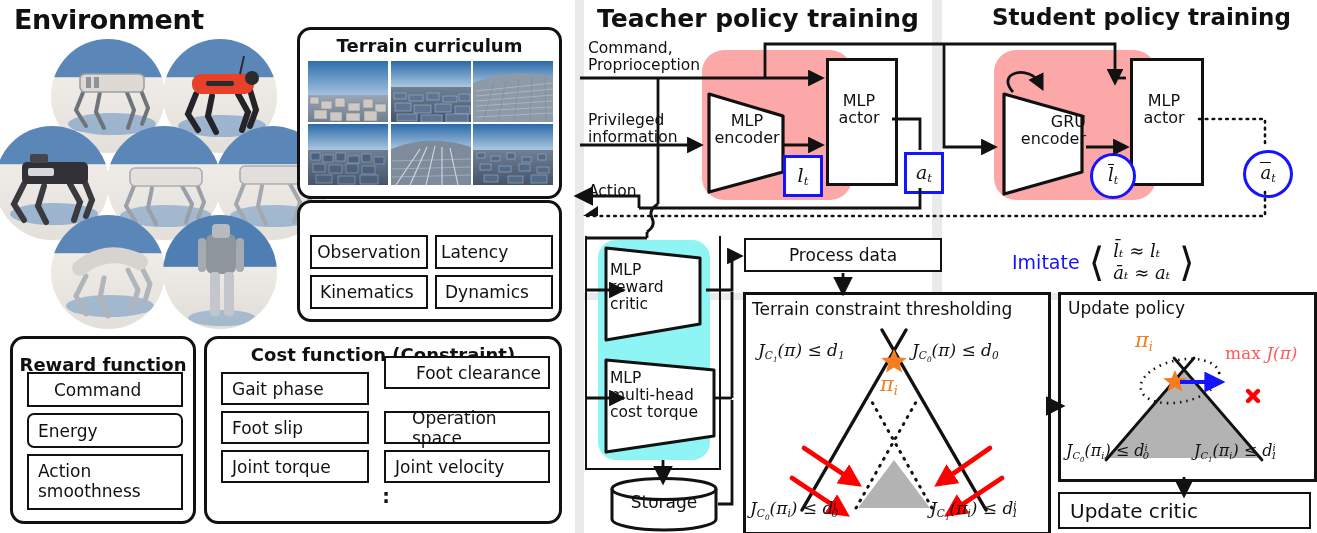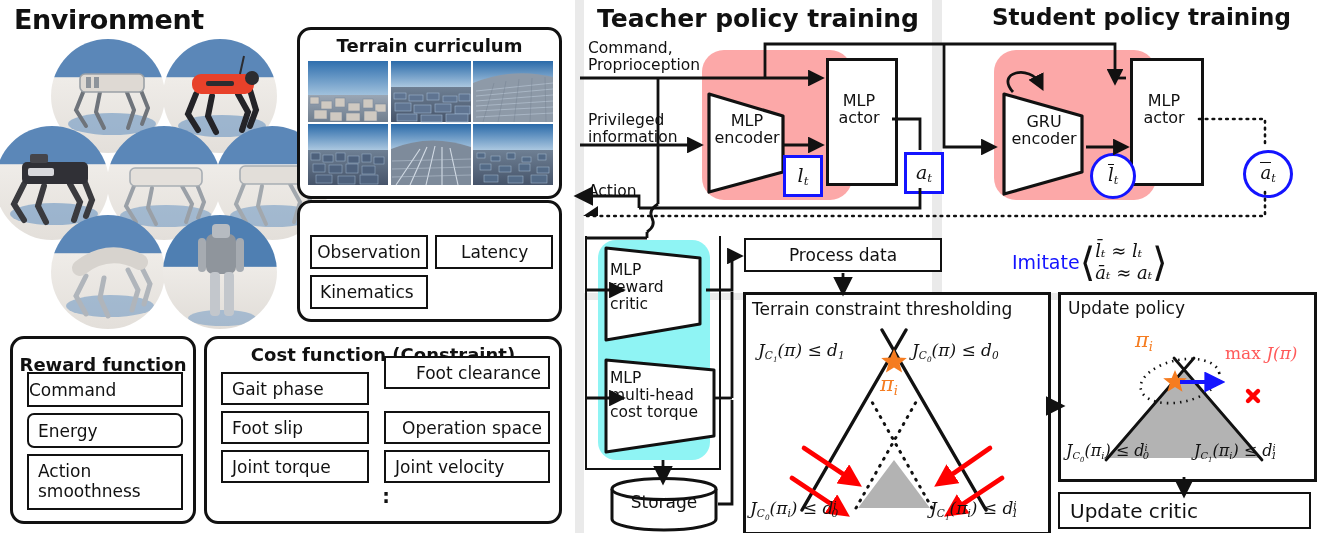--- a/index.html
+++ b/index.html
@@ -294,31 +294,34 @@
           </g>
         </g>
       </svg>
     </div>
   </div>
 
   <div class="card" style="left:297px;top:200px;width:265px;height:122px;">
     <div class="box center" style="left:10px;top:32px;width:118px;height:34px;">
         <span style="font-size:17px;">Observation</span>
       </div>
-    <div class="box" style="left:135px;top:32px;width:118px;height:34px;padding-left:24px;">
+    <div class="box" style="left:135px;top:32px;width:118px;height:34px;padding-left:4px;">
         <span style="font-size:17px;">Latency</span>
       </div>
     <div class="box" style="left:10px;top:72px;width:118px;height:34px;padding-left:8px;">
         <span style="font-size:17px;">Kinematics</span>
       </div>
+    <div class="box" style="left:135px;top:72px;width:118px;height:34px;padding-left:8px;">
+        <span style="font-size:17px;">Dynamics</span>
+      </div>
   </div>
 
   <div class="card" style="left:10px;top:336px;width:186px;height:188px;">
     <div class="card-title" style="font-size:18px;margin-top:15px;">Reward function</div>
-    <div class="box" style="left:14px;top:33px;width:156px;height:35px;padding-left:0;">
+    <div class="box" style="left:14px;top:33px;width:156px;height:35px;padding-left:25px;">
         <span style="font-size:17px;">Command</span>
       </div>
     <div class="box" style="left:14px;top:74px;width:156px;height:35px;padding-left:9px;border-radius:7px;">
         <span style="font-size:17px;">Energy</span>
       </div>
     <div class="box" style="left:14px;top:115px;width:156px;height:56px;padding-left:9px;">
         <span style="font-size:17px;white-space:pre-line;line-height:1.15;">Action
 smoothness</span>
       </div>
   </div>
@@ -327,21 +330,21 @@
     <div class="card-title" style="font-size:18px;margin-top:5px;">Cost function (Constraint)</div>
     <div class="box" style="left:14px;top:33px;width:148px;height:33px;padding-left:9px;">
         <span style="font-size:17px;">Gait phase</span>
       </div>
     <div class="box" style="left:177px;top:17px;width:166px;height:33px;padding-left:23px;justify-content:center;">
         <span style="font-size:17px;">Foot clearance</span>
       </div>
     <div class="box" style="left:14px;top:72px;width:148px;height:33px;padding-left:9px;">
         <span style="font-size:17px;">Foot slip</span>
       </div>
-    <div class="box" style="left:177px;top:72px;width:166px;height:33px;padding-left:16px;">
+    <div class="box" style="left:177px;top:72px;width:166px;height:33px;padding-left:26px;">
         <span style="font-size:17px;">Operation space</span>
       </div>
     <div class="box" style="left:14px;top:111px;width:148px;height:33px;padding-left:9px;">
         <span style="font-size:17px;">Joint torque</span>
       </div>
     <div class="box" style="left:177px;top:111px;width:166px;height:33px;padding-left:9px;">
         <span style="font-size:17px;">Joint velocity</span>
       </div>
     <div class="abs" style="left:0;top:146px;width:358px;text-align:center;font-size:19px;font-weight:bold;">:</div>
   </div>
@@ -397,42 +400,42 @@
 </div>
 <div class="abs" style="left:588px;top:182px;font-size:15.5px;">Action</div>
 
 <div class="abs" style="left:994px;top:50px;width:162px;height:150px;background:#FCA8A8;border-radius:22px;"></div>
 
 <div class="abs" style="left:1000px;top:90px;width:92px;height:108px;">
   <svg width="92" height="108" viewBox="0 0 92 108">
     <polygon points="4,4 82,26 82,82 4,104" fill="#fff" stroke="#111" stroke-width="3.2" stroke-linejoin="round"></polygon>
   </svg>
 </div>
-<div class="abs" style="left:1002px;top:113px;width:84px;text-align:center;font-size:16px;line-height:1.08;">
+<div class="abs" style="left:1002px;top:113px;width:84px;text-align:right;font-size:16px;line-height:1.08;">
   <div>GRU</div>
   <div>encoder</div>
 </div>
 
 <div class="abs" style="left:1130px;top:58px;width:68px;height:122px;border:3.2px solid #111;background:#fff;"></div>
 <div class="abs" style="left:1130px;top:92px;width:68px;text-align:center;font-size:16px;line-height:1.08;">
   <div>MLP</div>
   <div>actor</div>
 </div>
 
 <div class="abs" style="left:1090px;top:153px;width:40px;height:40px;border:3.4px solid #1414FF;border-radius:50%;background:#fff;
             display:flex;align-items:center;justify-content:center;">
   <span class="mathit" style="font-size:18px;"><span style="border-top:1.6px solid #111;display:inline-block;line-height:1;padding-top:1px;">l</span><sub class="s">t</sub></span>
 </div>
 
 <div class="abs" style="left:1243px;top:150px;width:44px;height:42px;border:3.4px solid #1414FF;border-radius:50%;background:#fff;
             display:flex;align-items:center;justify-content:center;">
   <span class="mathit" style="font-size:18px;"><span style="border-top:1.6px solid #111;display:inline-block;line-height:1;padding-top:1px;">a</span><sub class="s">t</sub></span>
 </div>
 
-<div class="abs" style="left:1012px;top:240px;display:flex;align-items:center;gap:0;">
+<div class="abs" style="left:1012px;top:240px;display:flex;align-items:center;gap:9px;">
   <span style="color:#1414FF;font-size:19px;">Imitate</span>
   <span style="font-size:40px;font-family:'DejaVu Serif',serif;line-height:.72;">⟨</span>
   <span class="mathit" style="font-size:18px;line-height:1.22;display:inline-block;">
     <div>l̄ₜ ≈ lₜ</div>
     <div>āₜ ≈ aₜ</div>
   </span>
   <span style="font-size:40px;font-family:'DejaVu Serif',serif;line-height:.72;">⟩</span>
 </div>
 
 <div class="abs" style="left:585px;top:236px;width:132px;height:232px;border:2.6px solid #111;border-top:none;background:transparent;"></div>

